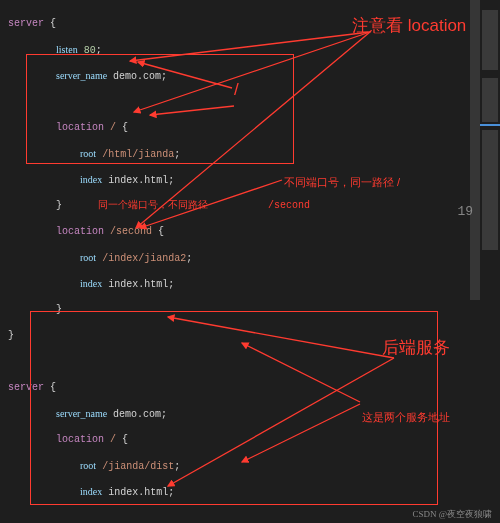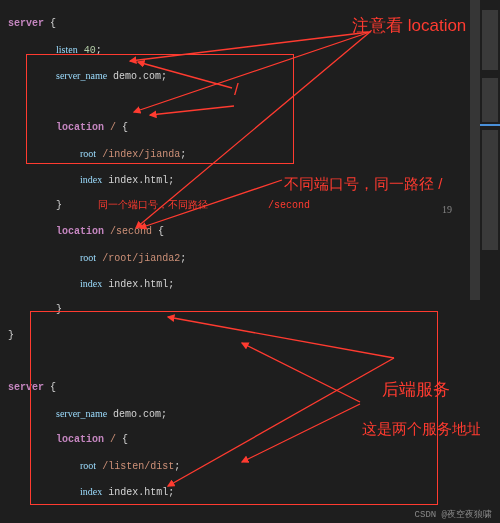--- a/index.html
+++ b/index.html
@@ -14,39 +14,39 @@
     overflow: hidden;
     position: relative;
   }
   .editor {
     position: relative;
     padding: 4px 0 0 8px;
     line-height: 13px;
     white-space: pre;
   }
   .line { display: block; height: 13px; }
-  .kw   { color: #c586c0; font-weight: bold; }      
+  .kw   { color: #c586c0; }      
   .dir  { color: #9cdcfe; font-family: Liberation Serif, serif; }      
   .str  { color: #ce9178; }      
   .num  { color: #b5cea8; }      
   .pun  { color: #d4d4d4; }      
   .annot-inline { color: #ff3b30; }
   .annot-box {
     position: absolute;
     border: 1px solid #ff3b30;
     pointer-events: none;
   }
   .annot-label {
     position: absolute;
     color: #ff3b30;
     font-size: 17px;
     font-family: "Microsoft YaHei", sans-serif;
     pointer-events: none;
   }
-  .annot-label.small { font-size: 15px; }
+  .annot-label.small { font-size: 11px; }
   svg.arrows {
     position: absolute;
     top: 0; left: 0;
     width: 500px; height: 523px;
     pointer-events: none;
   }
   .minimap {
     position: absolute;
     top: 6px; right: 0;
     width: 20px;
@@ -72,57 +72,57 @@
     width: 10px;
     bottom: 18px;
   }
   .scrollbar .thumb {
     position: absolute;
     left: 0; right: 0;
     background: rgba(150,150,150,0.2);
   }
   .hl-line-19 {
     position: absolute;
-    right: 48px;
+    right: 27px;
     top: 204px;
-    font-size: 10px;
+    font-size: 13px;
     color: #858585;
-    font-family: Liberation Serif, serif;
+    font-family: Liberation Mono, monospace;
   }
   .watermark {
     position: absolute;
     bottom: 2px;
     right: 8px;
     color: #888;
     font-size: 9px;
-    font-family: Liberation Mono, monospace;
+    font-family: Liberation Serif, serif;
   }
 </style>
 </head>
 <body>
 
 <div class="editor">
 <span class="line"><span class="kw">server</span> <span class="pun">{</span></span>
-<span class="line">        <span class="dir">listen</span> <span class="num">40</span>;</span>
+<span class="line">        <span class="dir">listen</span> <span class="num">80</span>;</span>
 <span class="line">        <span class="dir">server_name</span> demo.com;</span>
 <span class="line"></span>
 <span class="line">        <span class="kw">location</span> <span class="str">/</span> <span class="pun">{</span></span>
-<span class="line">            <span class="dir">root</span> <span class="str">/index/jianda</span>;</span>
+<span class="line">            <span class="dir">root</span> <span class="str">/html/jianda</span>;</span>
 <span class="line">            <span class="dir">index</span> index.html;</span>
 <span class="line">        <span class="pun">}</span>   <span class="annot-inline">   同一个端口号，不同路径</span>          <span class="annot-inline">/second</span></span>
 <span class="line">        <span class="kw">location</span> <span class="str">/second</span> <span class="pun">{</span></span>
-<span class="line">            <span class="dir">root</span> <span class="str">/root/jianda2</span>;</span>
+<span class="line">            <span class="dir">root</span> <span class="str">/index/jianda2</span>;</span>
 <span class="line">            <span class="dir">index</span> index.html;</span>
 <span class="line">        <span class="pun">}</span></span>
 <span class="line"><span class="pun">}</span></span>
 <span class="line"></span>
 <span class="line"><span class="kw">server</span> <span class="pun">{</span></span>
 <span class="line">        <span class="dir">server_name</span> demo.com;</span>
 <span class="line">        <span class="kw">location</span> <span class="str">/</span> <span class="pun">{</span></span>
-<span class="line">            <span class="dir">root</span> <span class="str">/listen/dist</span>;</span>
+<span class="line">            <span class="dir">root</span> <span class="str">/jianda/dist</span>;</span>
 <span class="line">            <span class="dir">index</span> index.html;</span>
 
 
 
 
 
 
 
 
 
@@ -145,23 +145,23 @@
 
 
 
 
 </div>
 
 <div class="annot-box" style="left:26px; top:54px; width:266px; height:108px;"></div>
 <div class="annot-box" style="left:30px; top:311px; width:406px; height:192px;"></div>
 
 <div class="annot-label" style="left:352px; top:14px;">注意看 location</div>
-<div class="annot-label" style="left:382px; top:336px;margin-top:42px;">后端服务</div>
+<div class="annot-label" style="left:382px; top:336px;">后端服务</div>
 <div class="annot-label small" style="left:284px; top:175px;">不同端口号，同一路径  /</div>
-<div class="annot-label small" style="left:362px; top:420px;">这是两个服务地址</div>
+<div class="annot-label small" style="left:362px; top:410px;">这是两个服务地址</div>
 <div class="annot-label" style="left:234px; top:80px;">/</div>
 
 <div class="hl-line-19">19</div>
 
 <svg class="arrows">
   <defs>
     <marker id="ah" markerWidth="6" markerHeight="6" refX="5" refY="3" orient="auto">
       <path d="M0,0 L6,3 L0,6 Z" fill="#ff3b30"></path>
     </marker>
   </defs>

